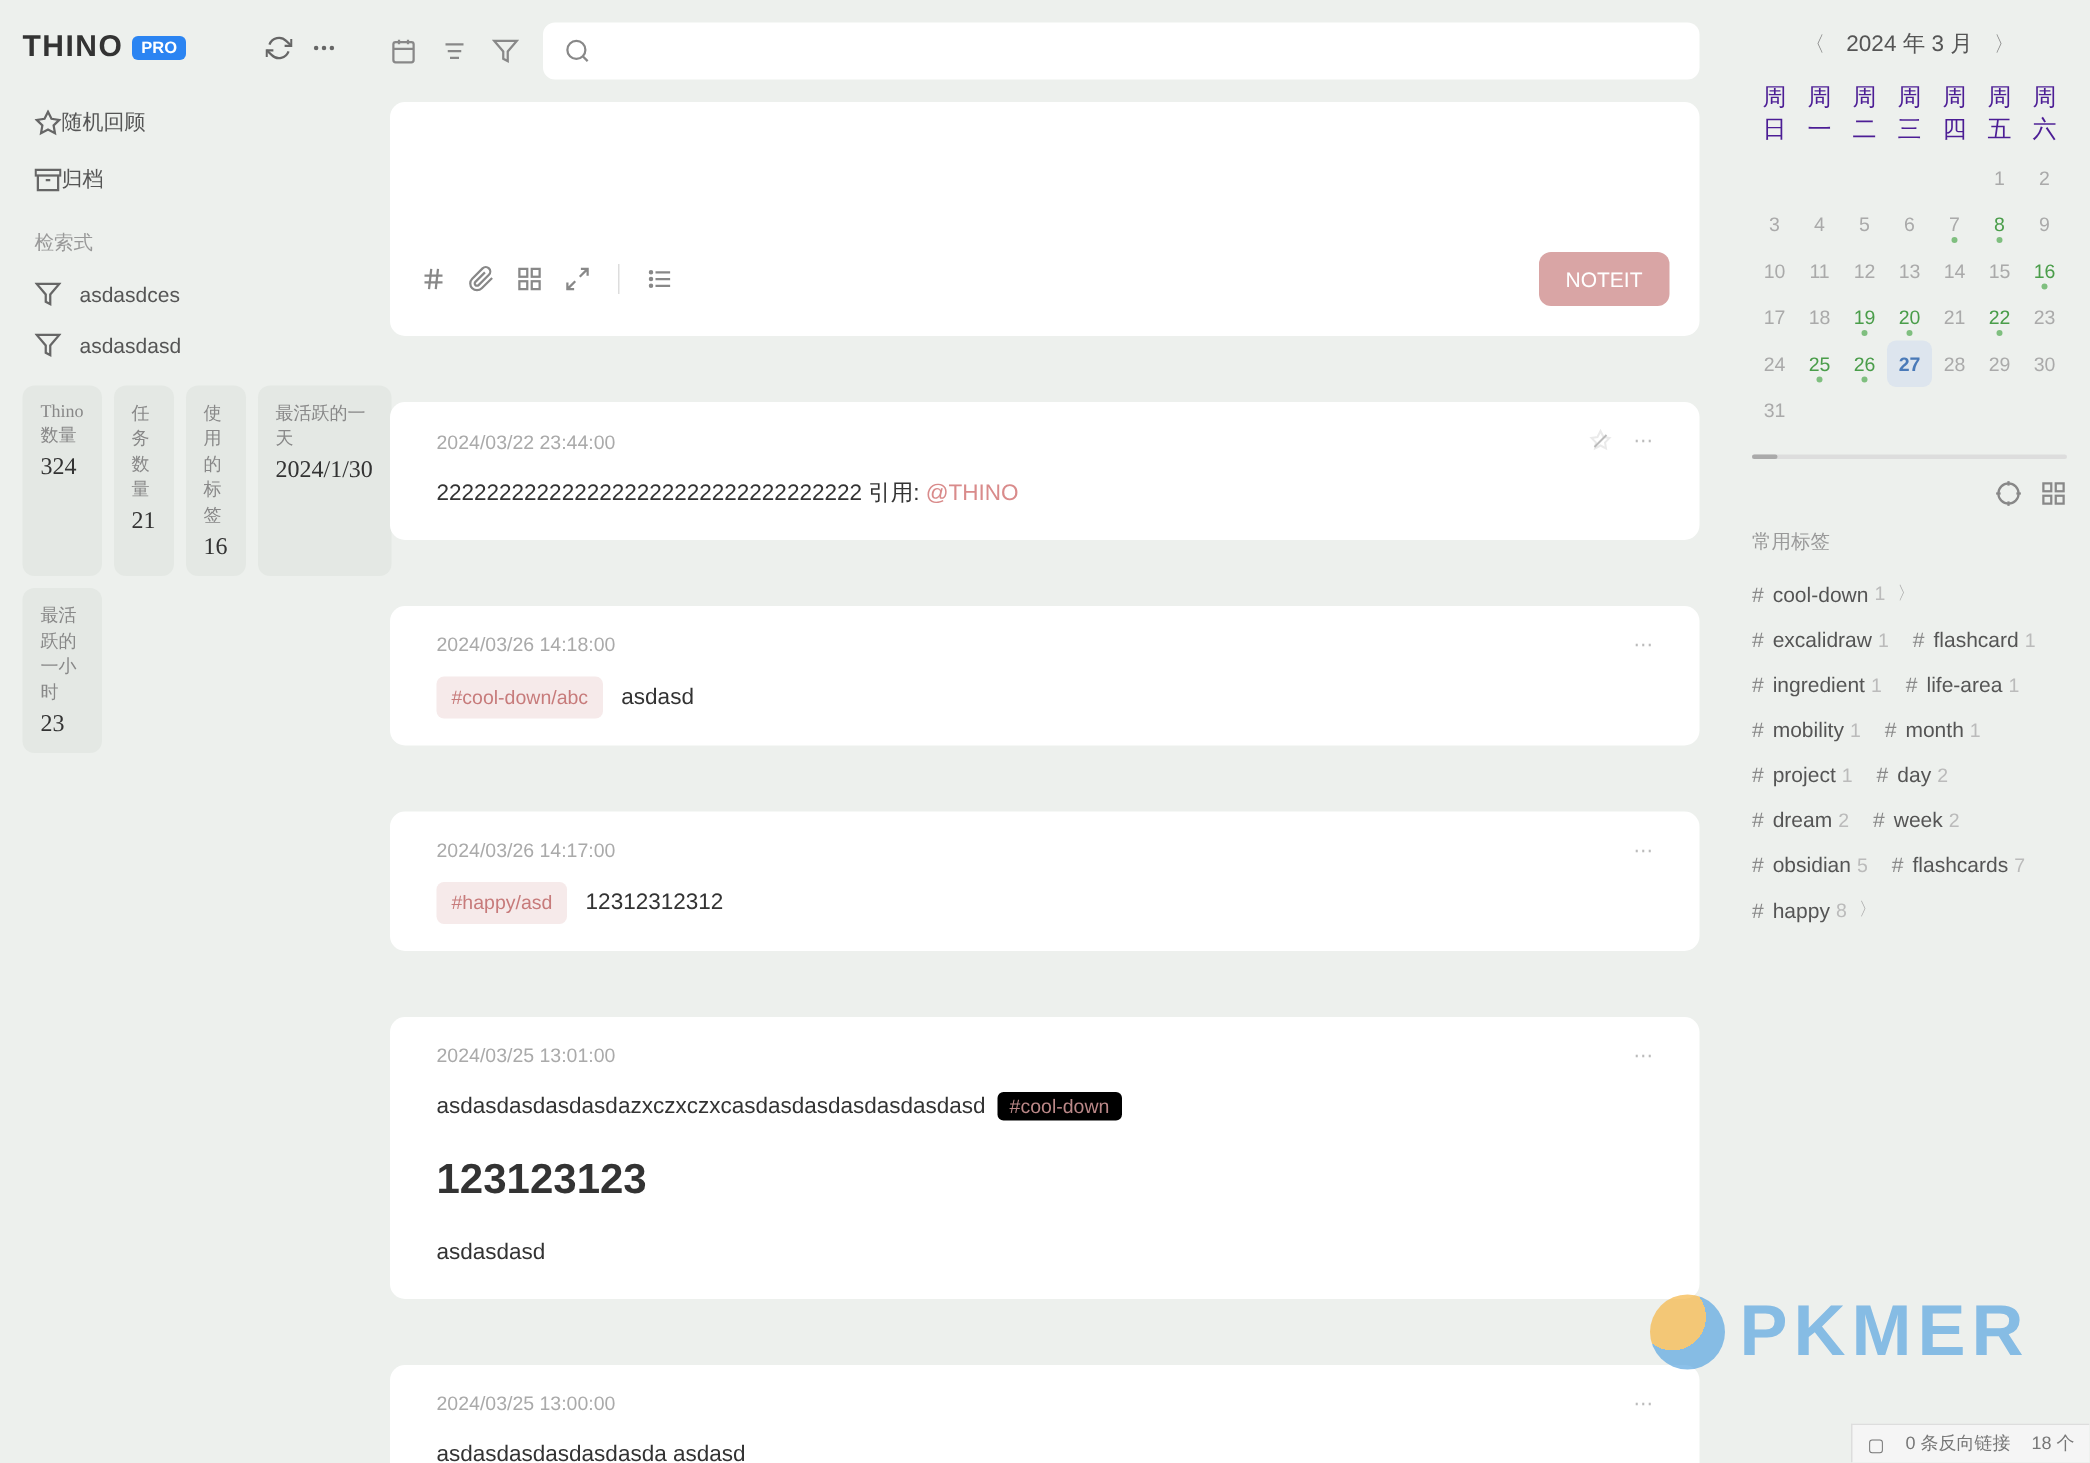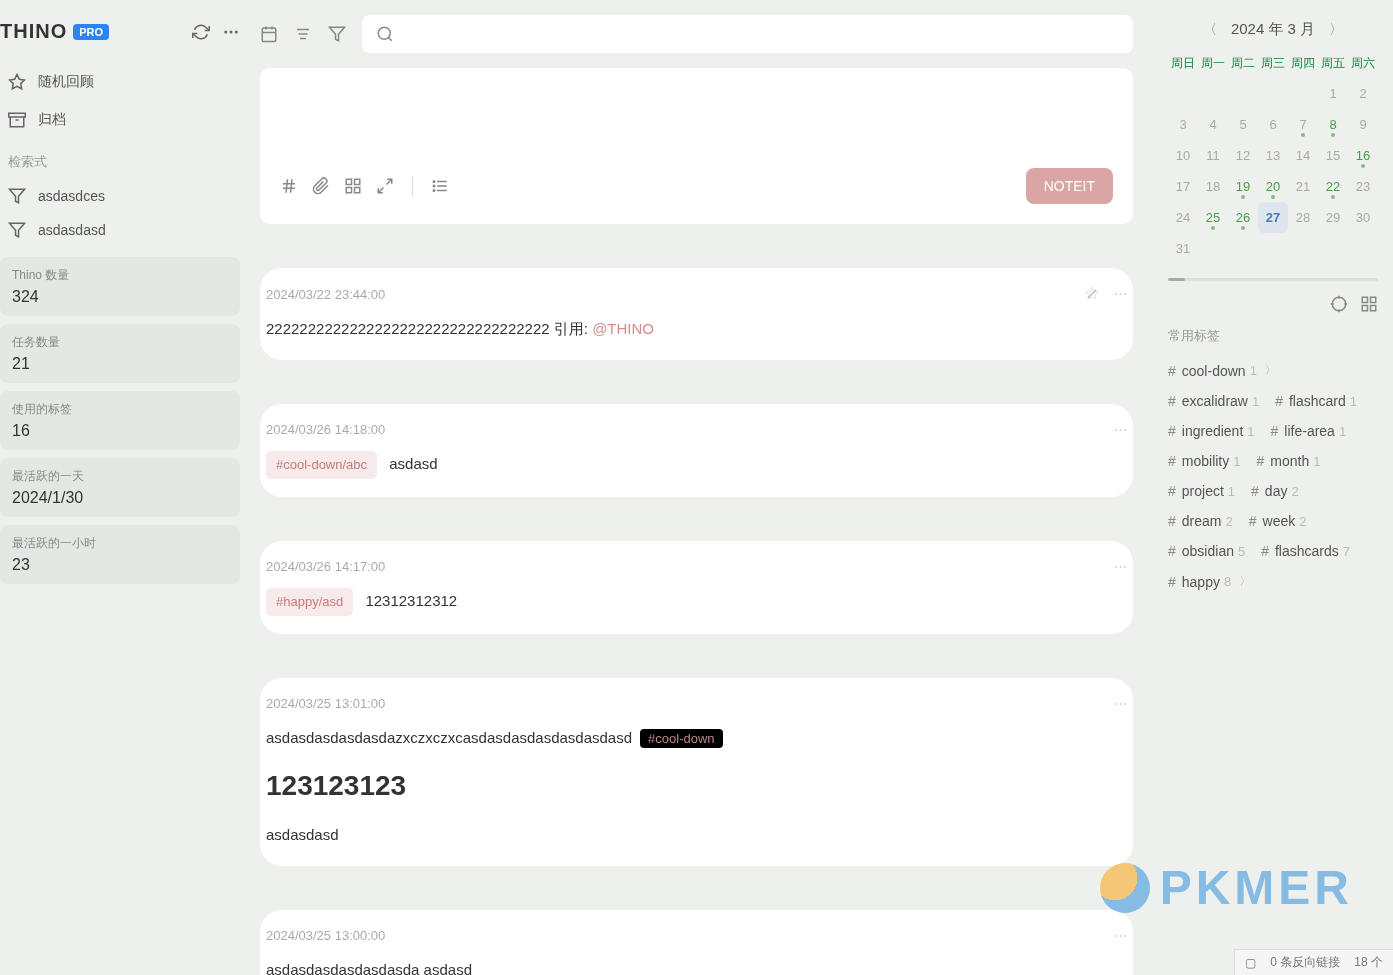--- a/index.html
+++ b/index.html
@@ -1,51 +1,51 @@
 <!DOCTYPE html>
 <html><head>
 <meta charset="utf-8">
 <style>
 * { margin: 0; padding: 0; box-sizing: border-box; }
 body { font-family: -apple-system, BlinkMacSystemFont, "Segoe UI", sans-serif; background: #edf0ed; color: #333; font-size: 14px; width: 1393px; height: 975px; overflow: hidden; display: flex; }
-.sidebar { width: 240px; padding: 20px 0; display: flex; flex-direction: column; }
+.sidebar { width: 240px; padding: 20px 15px; display: flex; flex-direction: column; }
 .brand { display: flex; align-items: center; gap: 6px; margin-bottom: 20px; }
 .brand-title { font-size: 20px; font-weight: 700; letter-spacing: 1px; }
 .pro-badge { background: #2b84f2; color: #fff; font-size: 11px; font-weight: 700; padding: 2px 6px; border-radius: 4px; }
 .brand-actions { margin-left: auto; display: flex; gap: 12px; color: #888; }
-.nav-item { display: flex; align-items: center; gap: 12px; padding: 10px 8px; color: #555; cursor: pointer; border-radius: 6px; }
+.nav-item { display: flex; align-items: center; padding: 10px 8px; color: #555; cursor: pointer; border-radius: 6px; }
 .nav-icon { width: 18px; height: 18px; display: inline-flex; align-items: center; justify-content: center; color: #666; }
 .section-label { font-size: 13px; color: #999; padding: 14px 8px 8px; }
 .filter-item { display: flex; align-items: center; gap: 12px; padding: 8px; color: #555; cursor: pointer; border-radius: 6px; }
-.stats-grid { display: grid; grid-template-columns: 1fr; gap: 8px; margin-top: 10px; }
+.stats-grid { display: grid; grid-template-columns: 1fr 1fr 1fr 1fr; gap: 8px; margin-top: 10px; font-family: Liberation Serif, serif; }
 .stat-card { background: #e4e8e4; border-radius: 8px; padding: 10px 12px; }
 .stat-label { font-size: 12px; color: #888; margin-bottom: 4px; }
 .stat-value { font-size: 16px; color: #333; }
 .main { flex: 1; padding: 15px 20px; overflow-y: auto; min-width: 0; }
 .toolbar { display: flex; align-items: center; gap: 16px; margin-bottom: 15px; }
 .toolbar-icon { color: #888; cursor: pointer; width: 18px; height: 18px; display: inline-flex; align-items: center; justify-content: center; }
 .search-box { flex: 1; background: #fff; border-radius: 8px; padding: 10px 14px; display: flex; align-items: center; gap: 10px; color: #aaa; }
 .editor-card { background: #fff; border-radius: 10px; padding: 20px; margin-bottom: 28px; }
 .editor-body { min-height: 60px; }
 .editor-footer { display: flex; align-items: center; gap: 14px; color: #777; margin-top: 20px; }
 .editor-footer .divider { width: 1px; height: 20px; background: #ddd; margin: 0 4px; }
 .noteit-btn { margin-left: auto; background: #d9a5a5; color: #fff; border: none; padding: 10px 18px; border-radius: 8px; font-size: 14px; cursor: pointer; }
-.memo-card { background: #fff; border-radius: 22px; padding: 18px 6px; margin-bottom: 12px; position: relative; margin-top: 44px; }
+.memo-card { background: #fff; border-radius: 10px; padding: 18px 31px; margin-bottom: 12px; position: relative; margin-top: 44px; }
 .memo-header { display: flex; align-items: center; color: #aaa; font-size: 13px; margin-bottom: 14px; }
 .memo-actions { margin-left: auto; display: flex; gap: 14px; color: #bbb; }
 .memo-content { color: #333; line-height: 1.7; font-size: 15px; }
 .memo-content .mention { color: #d98b8b; }
 .tag-chip { background: #f6eaea; color: #c77b7b; padding: 3px 10px; border-radius: 5px; font-size: 13px; margin-right: 8px; display: inline-block; }
 .tag-chip-inline { background: #000000; color: #b88; padding: 2px 8px; border-radius: 4px; font-size: 13px; margin-left: 8px; }
 .memo-heading { font-size: 28px; font-weight: 700; margin: 20px 0; }
 .rightbar { width: 240px; padding: 20px 15px; }
 .cal-header { display: flex; align-items: center; justify-content: center; gap: 14px; color: #555; font-size: 15px; margin-bottom: 10px; }
 .cal-nav { color: #888; cursor: pointer; font-size: 14px; }
 .cal-grid { display: grid; grid-template-columns: repeat(7, 1fr); text-align: center; font-size: 13px; }
-.cal-dow { color: #15803d; padding: 6px 0; font-size: 12px; }
+.cal-dow { color: #4c1d95; padding: 6px 0; font-size: 16px; }
 .cal-day { padding: 8px 0; color: #aaa; position: relative; cursor: pointer; }
 .cal-day.has-dot::after { content: ''; position: absolute; bottom: 3px; left: 50%; transform: translateX(-50%); width: 4px; height: 4px; background: #7fbf7f; border-radius: 50%; }
 .cal-day.green { color: #4a9d4a; font-weight: 500; }
 .cal-day.today { background: #dde5ee; border-radius: 6px; color: #4a7ab8; font-weight: 700; }
 .cal-tools { display: flex; justify-content: flex-end; gap: 12px; margin: 14px 0; color: #888; }
 .cal-track { height: 3px; background: #ddd; border-radius: 2px; margin: 14px 0; position: relative; }
 .cal-track::before { content:''; position:absolute; left:0; top:0; height:100%; width:8%; background:#aaa; border-radius:2px; }
 .tags-label { font-size: 13px; color: #999; margin: 14px 0 10px; }
 .tag-row { display: flex; flex-wrap: wrap; gap: 4px 16px; }
 .tag-item { display: inline-flex; align-items: center; gap: 4px; padding: 7px 0; color: #555; cursor: pointer; font-size: 14px; }

